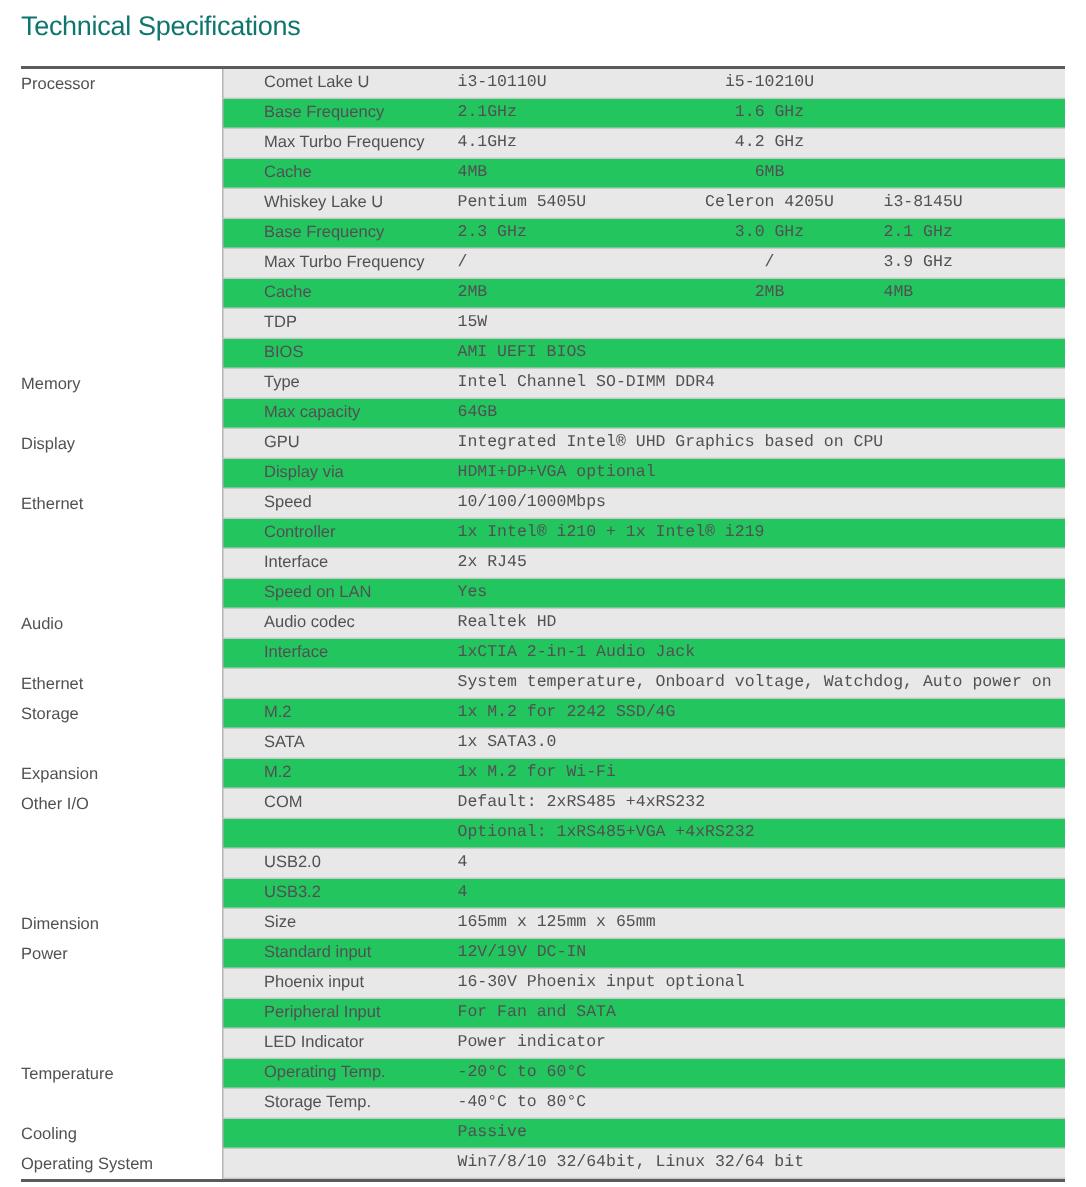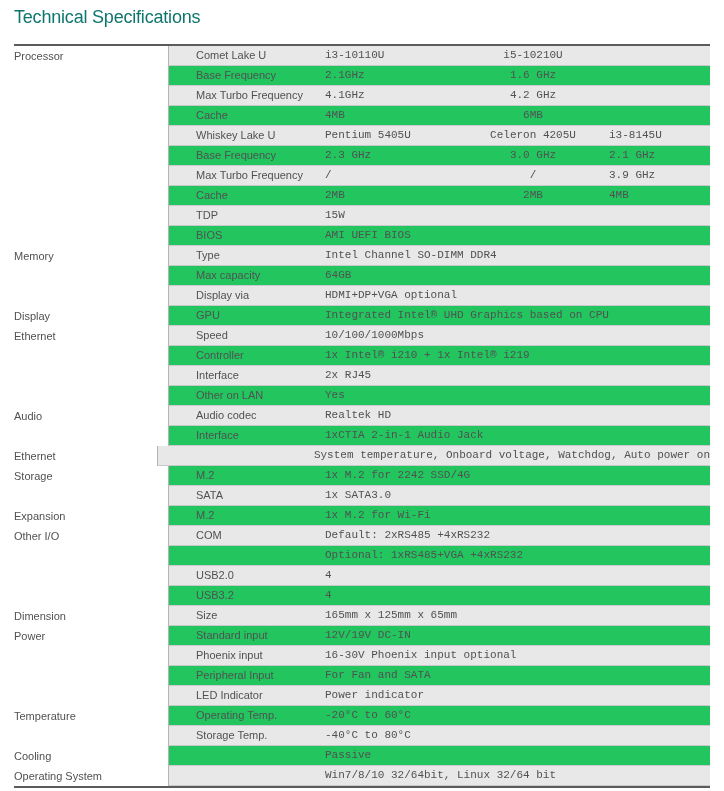--- a/index.html
+++ b/index.html
@@ -17,21 +17,21 @@
     font-weight:500;
     letter-spacing:-0.2px;
   }
   .spec-table{
     margin-top:16px;
     border-top:2px solid #5b5b5d;
     border-bottom:2px solid #5b5b5d;
   }
   .row{display:flex;height:20px;}
   .cat{
-    width:154px;
+    width:134px;
     font-size:11px;
     line-height:20px;
     white-space:nowrap;
     overflow:hidden;
   }
   .band{
     flex:1;
     display:flex;
     box-sizing:border-box;
     border-left:1px solid #b4b4b6;
@@ -185,38 +185,38 @@
       <div class="row">
         <div class="cat"></div>
         <div class="band">
           <div class="sub">Max capacity</div>
           <div class="vals">
             <div class="val fill">64GB</div>
           </div>
         </div>
       </div>
       <div class="row">
+        <div class="cat">Display</div>
+        <div class="band">
+          <div class="sub">GPU</div>
+          <div class="vals">
+            <div class="val fill">Integrated Intel® UHD Graphics based on CPU</div>
+          </div>
+        </div>
+      </div>
+      <div class="row">
         <div class="cat"></div>
         <div class="band">
           <div class="sub">Display via</div>
           <div class="vals">
             <div class="val fill">HDMI+DP+VGA optional</div>
           </div>
         </div>
       </div>
       <div class="row">
-        <div class="cat">Display</div>
-        <div class="band">
-          <div class="sub">GPU</div>
-          <div class="vals">
-            <div class="val fill">Integrated Intel® UHD Graphics based on CPU</div>
-          </div>
-        </div>
-      </div>
-      <div class="row">
         <div class="cat">Ethernet</div>
         <div class="band">
           <div class="sub">Speed</div>
           <div class="vals">
             <div class="val fill">10/100/1000Mbps</div>
           </div>
         </div>
       </div>
       <div class="row">
         <div class="cat"></div>
@@ -232,21 +232,21 @@
         <div class="band">
           <div class="sub">Interface</div>
           <div class="vals">
             <div class="val fill">2x RJ45</div>
           </div>
         </div>
       </div>
       <div class="row">
         <div class="cat"></div>
         <div class="band">
-          <div class="sub">Other on LAN</div>
+          <div class="sub">Speed on LAN</div>
           <div class="vals">
             <div class="val fill">Yes</div>
           </div>
         </div>
       </div>
       <div class="row">
         <div class="cat">Audio</div>
         <div class="band">
           <div class="sub">Audio codec</div>
           <div class="vals">

